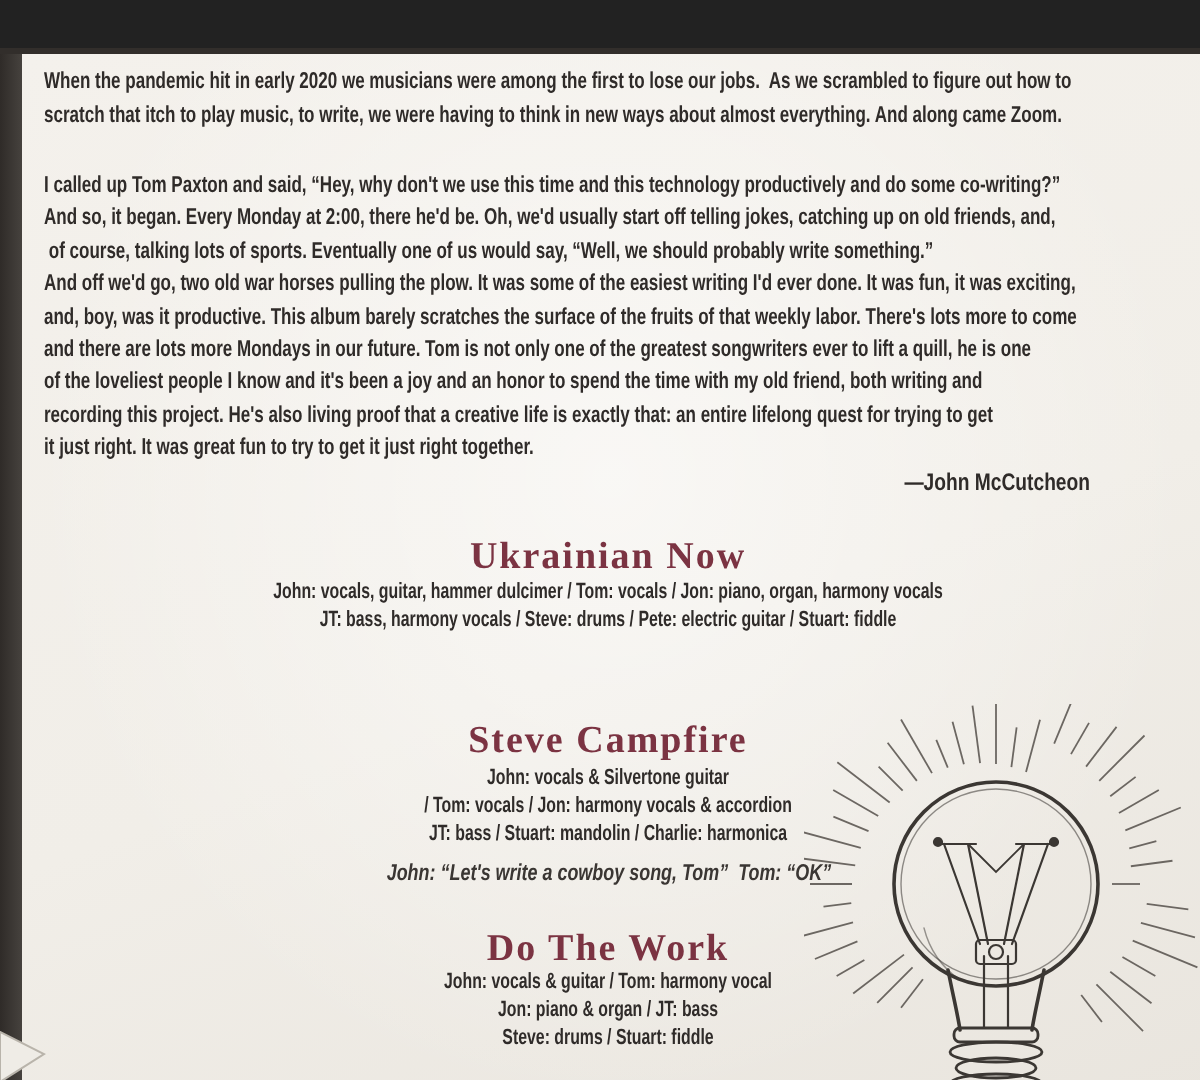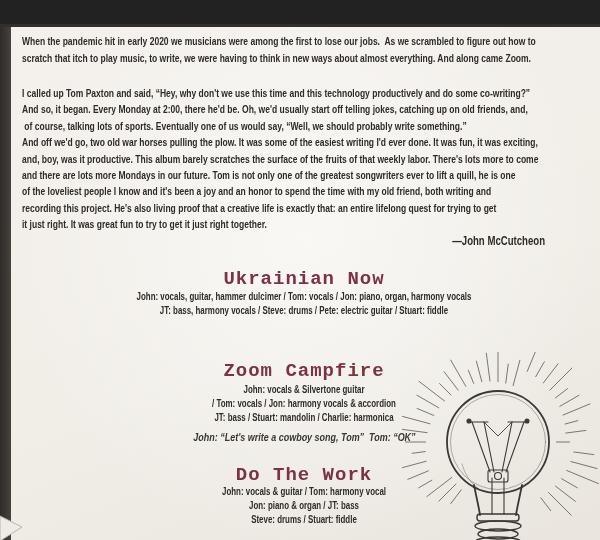--- a/index.html
+++ b/index.html
@@ -20,21 +20,21 @@
 
   .txt{position:absolute;color:#2f2b29;font-weight:700;white-space:pre;z-index:3;}
   .intro{left:22px;top:9px;font-size:11.5px;line-height:16.5px;
          transform:scaleX(.74);transform-origin:left top;}
   .bodytext{left:22px;top:61px;font-size:11.5px;line-height:16.4px;
          transform:scaleX(.74);transform-origin:left top;}
   .signature{position:absolute;top:210px;right:55px;font-size:12px;font-weight:700;
          color:#2f2b29;transform:scaleX(.8);transform-origin:right top;z-index:3;}
 
   .section{position:absolute;left:8px;right:0;text-align:center;z-index:3;}
-  .song-title{font-family:Liberation Mono, monospace;
+  .song-title{font-family:Liberation Serif, serif;
          font-weight:700;font-size:19px;letter-spacing:1px;color:#7b3342;white-space:pre;}
   .song-credits{font-size:11px;font-weight:700;line-height:13.8px;color:#2f2b29;
          white-space:pre-line;transform:scaleX(.72);transform-origin:center top;}
   .song-note{font-size:11.5px;font-weight:700;font-style:italic;color:#3a3633;
          white-space:pre;transform:scaleX(.78);transform-origin:center top;}
   .s1-title{top:244px;} .s1-credits{top:266px;} .s1-note{top:301px;}
   .s2-title{top:336px;} .s2-credits{top:359px;} .s2-note{top:403px;}
   .s3-title{top:440px;} .s3-credits{top:461px;} .s3-note{top:505px;}
 
   .bulb{position:absolute;right:0px;bottom:6px;width:198px;height:206px;z-index:2;}
@@ -61,21 +61,21 @@
 it just right. It was great fun to try to get it just right together.</div>
   <div class="signature">—John McCutcheon</div>
 
   <div class="section s1-title">
     <span class="song-title">Ukrainian Now</span>
   </div>
   <div class="section s1-credits song-credits">John: vocals, guitar, hammer dulcimer  /  Tom: vocals   /  Jon: piano, organ, harmony vocals
 JT: bass, harmony vocals  /  Steve: drums  /  Pete: electric guitar  /  Stuart: fiddle</div>
 
   <div class="section s2-title">
-    <span class="song-title">Zoom Campfire</span>
+    <span class="song-title">Steve Campfire</span>
   </div>
   <div class="section s2-credits song-credits">John: vocals &amp; Silvertone guitar
 / Tom: vocals  /  Jon: harmony vocals &amp; accordion
 JT: bass  /  Stuart: mandolin  /  Charlie: harmonica</div>
   <div class="section s3-title">
     <span class="song-title">Do The Work</span>
   </div>
 
   <div class="section s2-note">
     <span class="song-note" style="display:inline-block">John: “Let's write a cowboy song, Tom”  Tom: “OK”</span>

